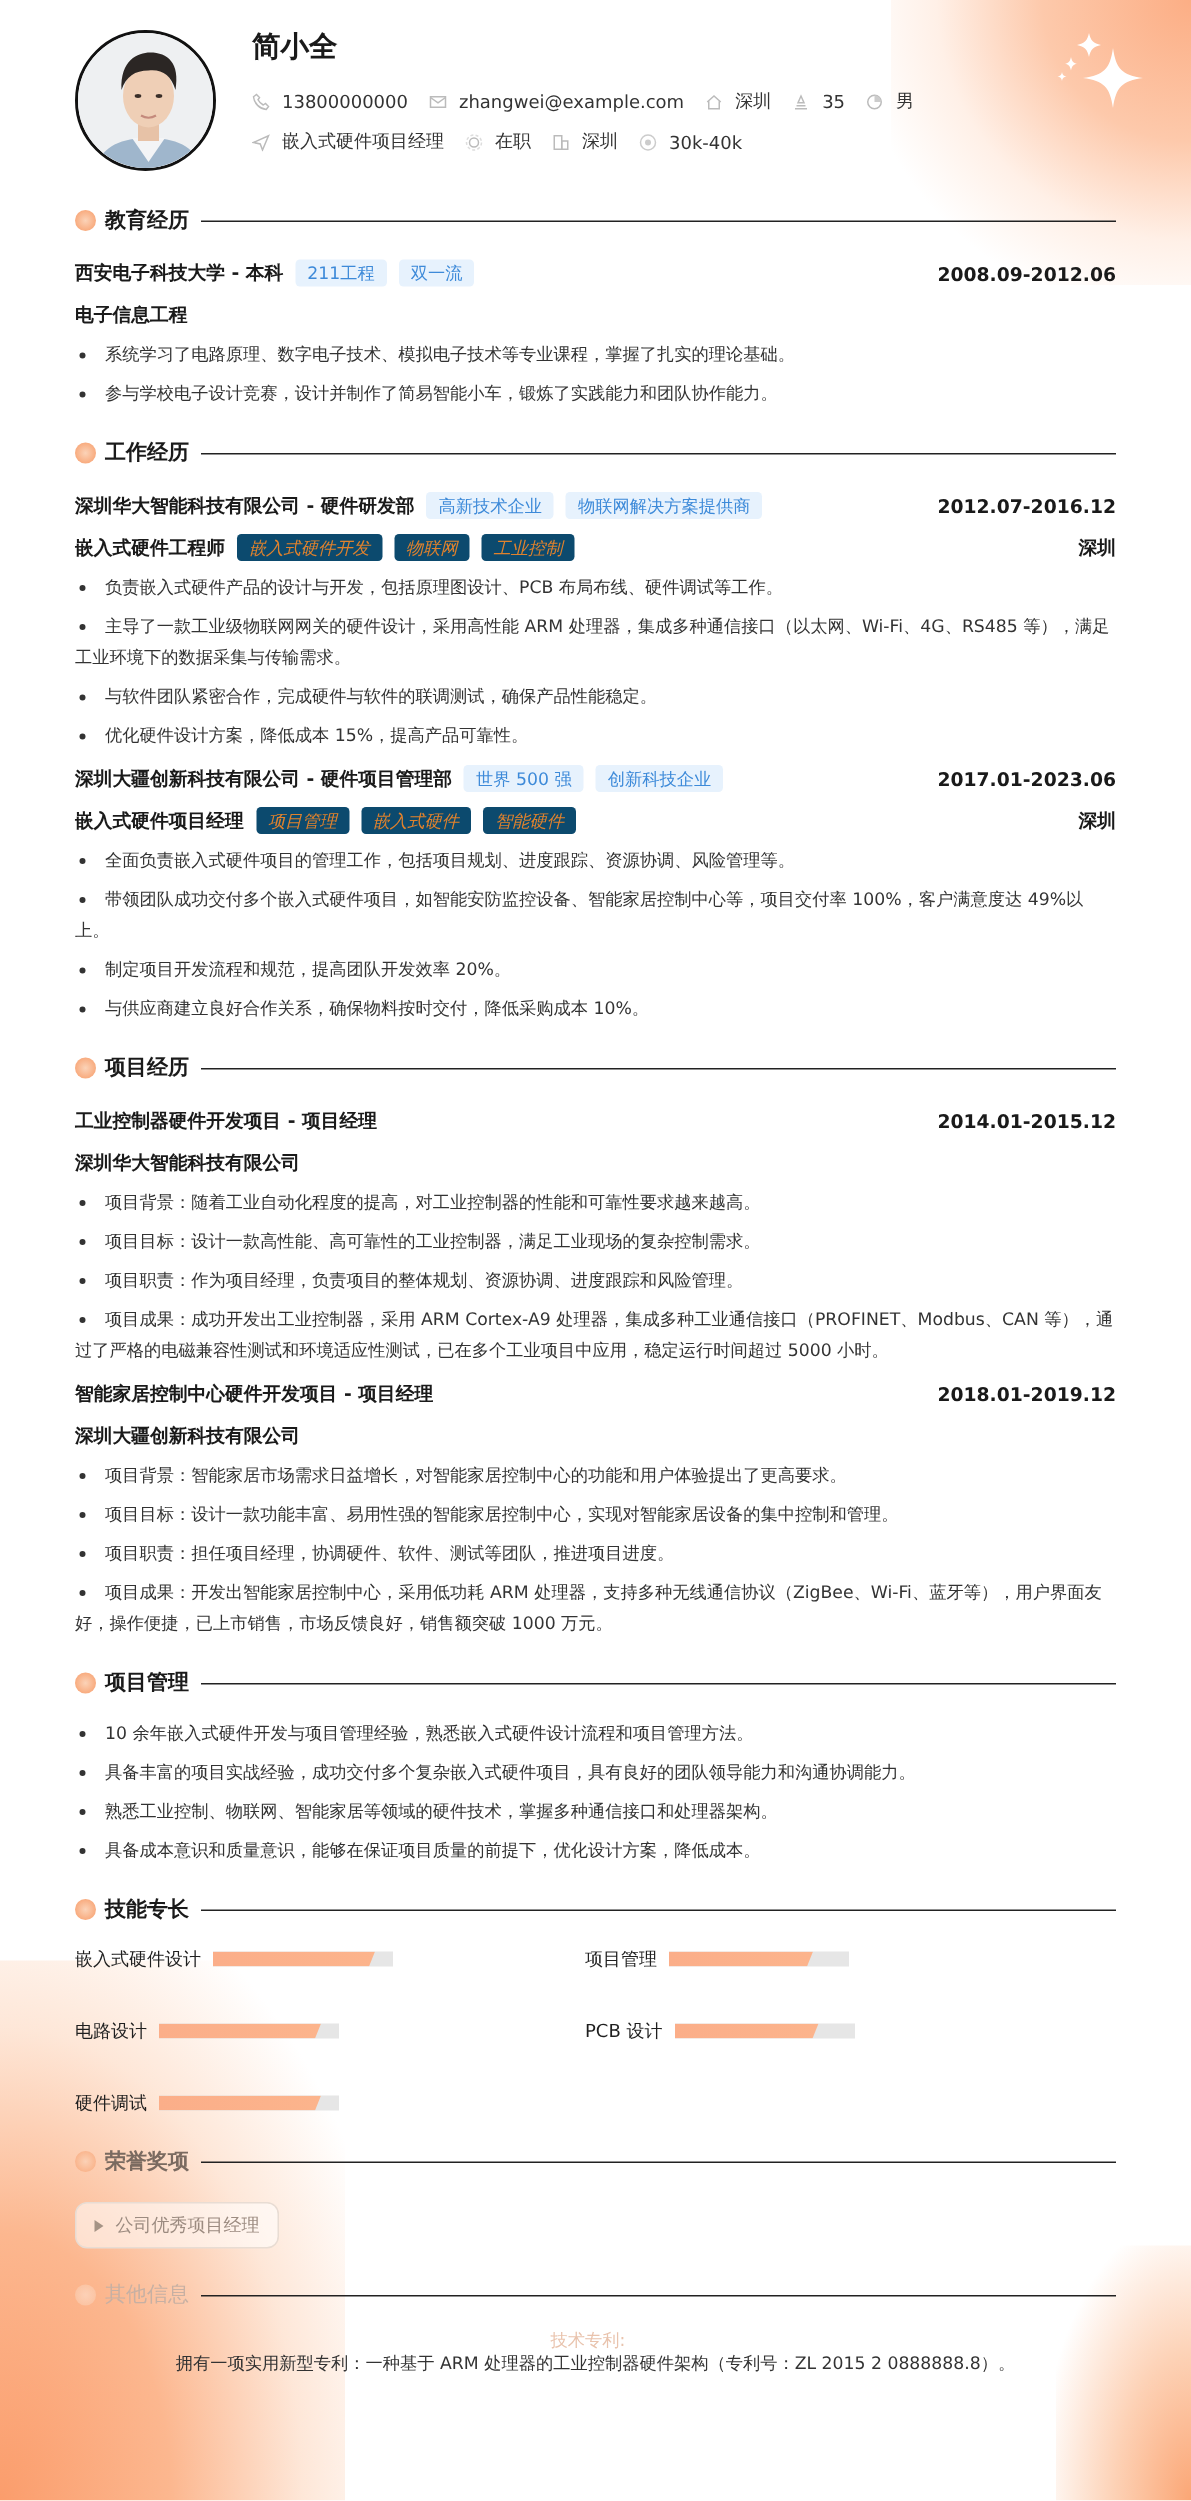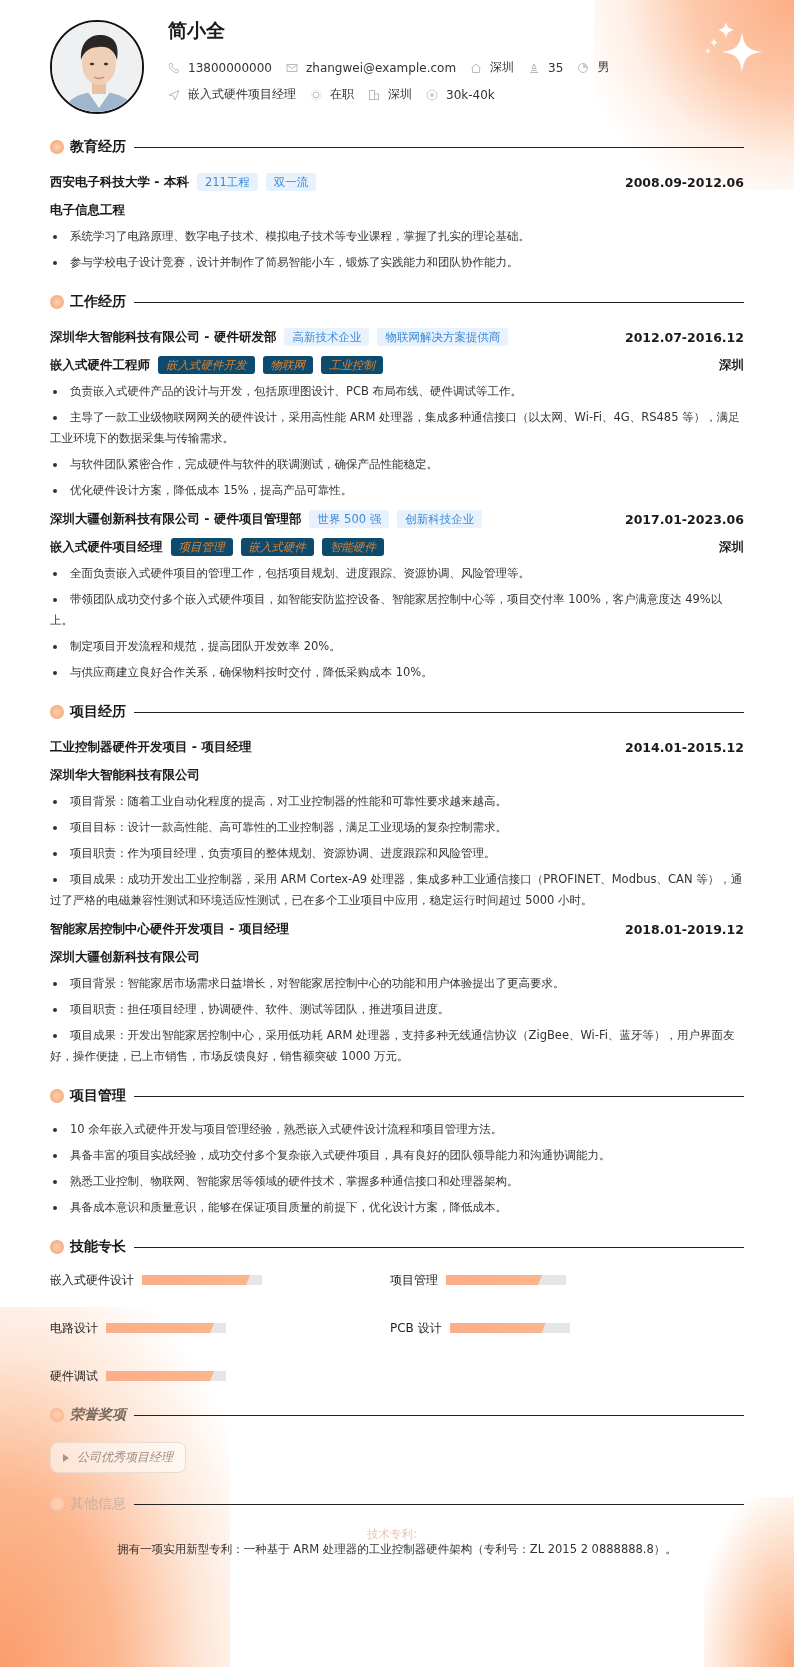--- a/index.html
+++ b/index.html
@@ -313,20 +313,21 @@
       <li class="wrap">项目成果：成功开发出工业控制器，采用 ARM Cortex-A9 处理器，集成多种工业通信接口（PROFINET、Modbus、CAN 等），通过了严格的电磁兼容性测试和环境适应性测试，已在多个工业项目中应用，稳定运行时间超过 5000 小时。</li>
     </ul>
 
     <div class="row-between" style="margin-top:6px;">
       <span class="entry-title">智能家居控制中心硬件开发项目 - 项目经理</span>
       <span class="date">2018.01-2019.12</span>
     </div>
     <div class="sub">深圳大疆创新科技有限公司</div>
     <ul class="bullets">
       <li>项目背景：智能家居市场需求日益增长，对智能家居控制中心的功能和用户体验提出了更高要求。</li>
+      <li>项目目标：设计一款功能丰富、易用性强的智能家居控制中心，实现对智能家居设备的集中控制和管理。</li>
       <li>项目职责：担任项目经理，协调硬件、软件、测试等团队，推进项目进度。</li>
       <li class="wrap">项目成果：开发出智能家居控制中心，采用低功耗 ARM 处理器，支持多种无线通信协议（ZigBee、Wi-Fi、蓝牙等），用户界面友好，操作便捷，已上市销售，市场反馈良好，销售额突破 1000 万元。</li>
     </ul>
   </div>
 
   <div class="section" style="margin-top:18px;">
     <div class="sec-head">
       <span class="sec-icon"></span>
       <span class="sec-title">项目管理</span>
       <span class="sec-line"></span>
@@ -372,21 +373,21 @@
       </div>
       <div class="skill">
         <span class="skill-name">硬件调试</span>
         <span class="skill-bar">
             <span class="skill-fill" style="width: 90%;"></span>
           </span>
       </div>
     </div>
   </div>
 
-  <div class="section" style="margin-top:18px;font-style:italic;">
+  <div class="section" style="margin-top:18px;">
     <div class="sec-head">
       <span class="sec-icon" style="opacity:.7"></span>
       <span class="sec-title" style="color:#7a6a60">荣誉奖项</span>
       <span class="sec-line"></span>
     </div>
     <div class="award">
       <span class="tri"></span>
       <span>公司优秀项目经理</span>
     </div>
   </div>

